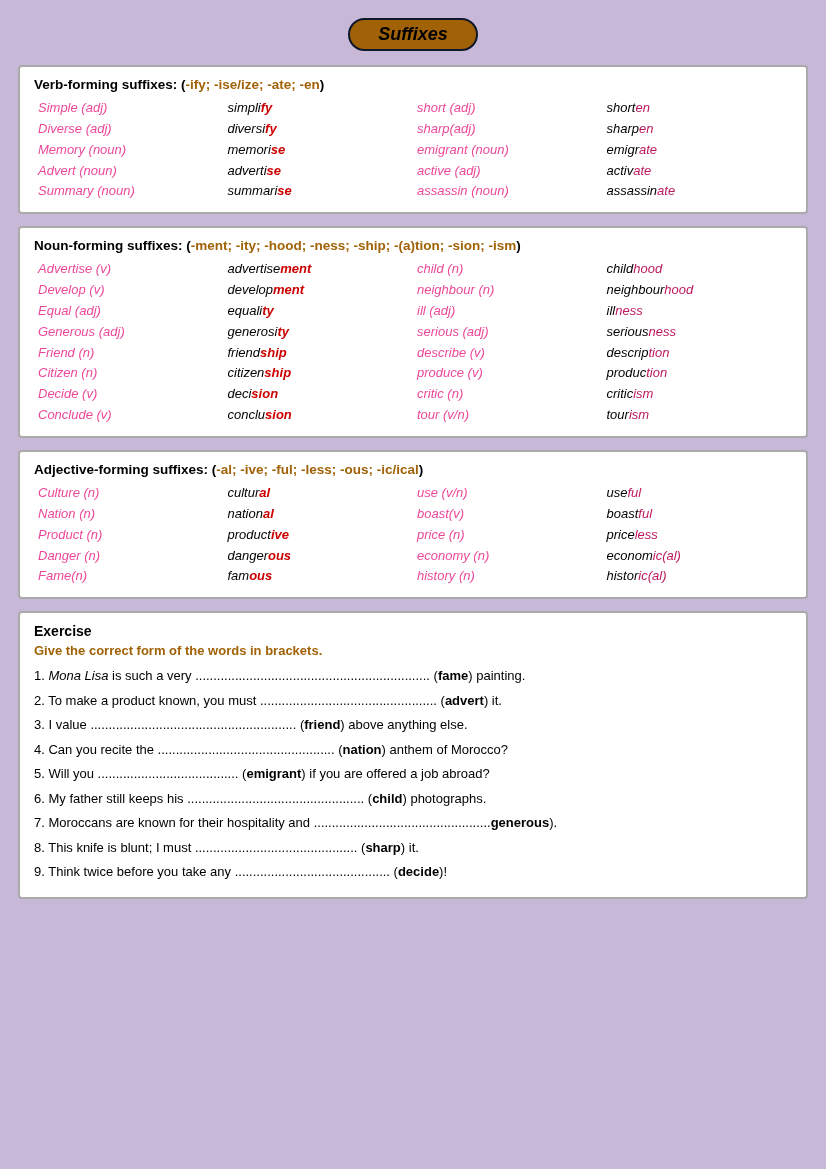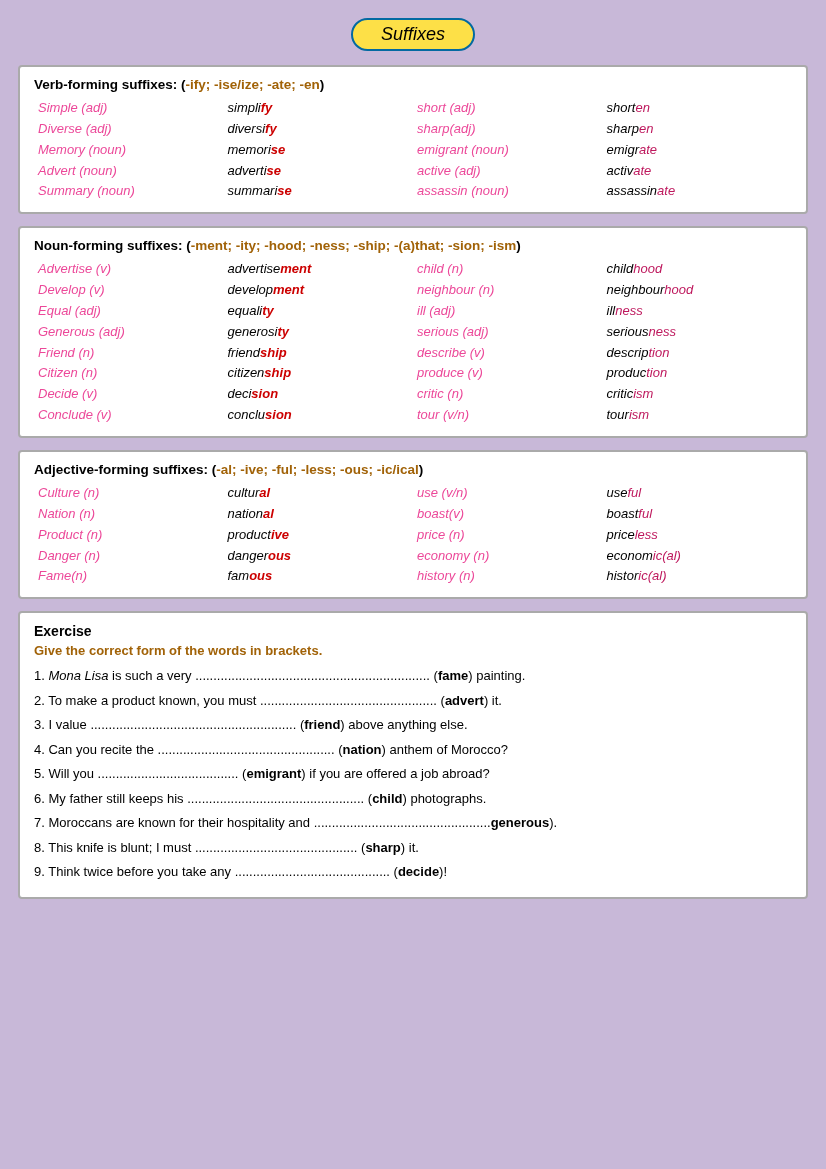--- a/index.html
+++ b/index.html
@@ -10,26 +10,26 @@
       padding: 18px;
       width: 826px;
       min-height: 1169px;
     }
     .page-title-container {
       text-align: center;
       margin-bottom: 14px;
     }
     .page-title {
       display: inline-block;
-      background: #fde047;
-      border: 2px solid #0369a1;
+      background: #a16207;
+      border: 2px solid #0f172a;
       border-radius: 20px;
       padding: 4px 28px;
       font-size: 18px;
-      font-weight: normal;
+      font-weight: bold;
       font-style: italic;
     }
     .section {
       background: white;
       border: 2px solid #aaa;
       border-radius: 4px;
       margin-bottom: 12px;
       padding: 10px 14px;
     }
     .section-title {
@@ -135,21 +135,21 @@
           <td><span class="derived-word" style="font-style: italic;">summari</span><span class="suffix-bold">se</span></td>
           <td><span class="base-word">assassin (noun)</span></td>
           <td><span class="derived-word" style="font-style: italic;">assassin</span><span class="suffix-bold-green">ate</span></td>
         </tr>
       </tbody>
   </table>
 </div>
 
 <div class="section">
   <div class="section-title">
-    <span>Noun-forming suffixes: (</span><span class="suffix-highlight">-ment; -ity; -hood; -ness; -ship; -(a)that; -sion; -ism</span><span>)</span>
+    <span>Noun-forming suffixes: (</span><span class="suffix-highlight">-ment; -ity; -hood; -ness; -ship; -(a)tion; -sion; -ism</span><span>)</span>
   </div>
   <table class="word-table">
     <tbody id="noun-tbody">
         <tr>
           <td><span class="base-word">Advertise (v)</span></td>
           <td><span class="derived-word" style="font-style: italic;">advertise</span><span class="suffix-bold">ment</span></td>
           <td><span class="base-word">child  (n)</span></td>
           <td><span class="derived-word" style="font-style: italic;">child</span><span class="suffix-bold-green">hood</span></td>
         </tr>
         <tr>

